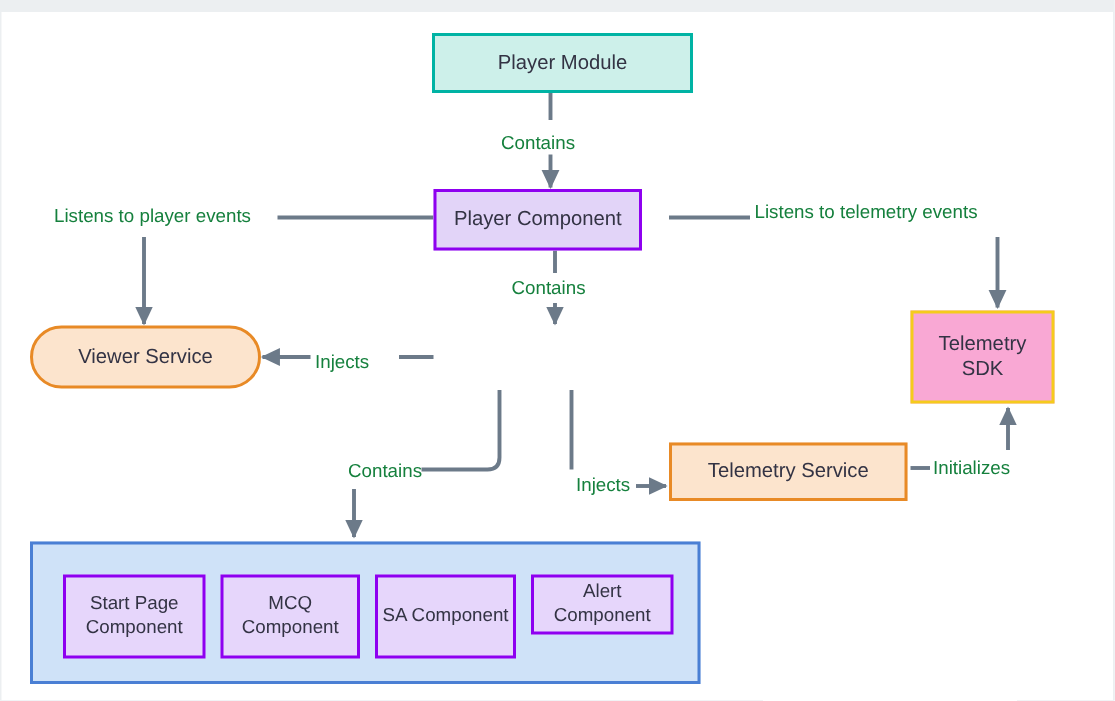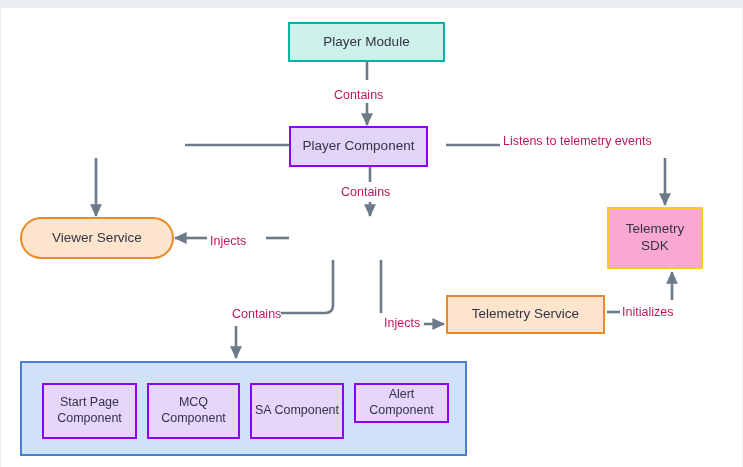--- a/index.html
+++ b/index.html
@@ -55,21 +55,21 @@
   .node.yellow    { background: #f9a8d4; border-color: #f5cb1c; }
   .node.sub       { background: #e6d6fb; border-color: #8e00f0; font-size: 12.5px; }
   .group-box {
     position: absolute;
     box-sizing: border-box;
     background: #cfe2f8;
     border: 2px solid #4a7fd4;
   }
   .edge-label {
     position: absolute;
-    color: #be185d;
+    color: #15803d;
     font-size: 12.5px;
     white-space: nowrap;
     line-height: 1;
   }
 </style>
 </head>
 <body>
 
 <div id="stage">
   <div id="canvas"></div>
@@ -109,40 +109,41 @@
       <path d="M 672 300 L 672 272" marker-end="url(#arrow)"></path>
     </g>
   </svg>
 
   <div class="edge-label" style="left:334px; top:89px;">Contains</div>
 
   <div class="edge-label" style="left:341px; top:186px;">Contains</div>
 
   <div class="edge-label" style="left:232px; top:308px;">Contains</div>
 
+  <div class="edge-label" style="left:36px; top:138px;">Listens to player events</div>
 
   <div class="edge-label" style="left:503px; top:135px;">Listens to telemetry events</div>
 
   <div class="edge-label" style="left:210px; top:235px;">Injects</div>
 
   <div class="edge-label" style="left:384px; top:317px;">Injects</div>
 
   <div class="edge-label" style="left:622px; top:306px;">Initializes</div>
 
   <div class="group-box" style="left:20px; top:361px; width:447px; height:95px;">
     <div class="node sub" style="left:20px; top:20px; width:95px; height:56px; position:absolute;">Start Page
 Component</div>
     <div class="node sub" style="left:125px; top:20px; width:93px; height:56px; position:absolute;">MCQ
 Component</div>
     <div class="node sub" style="left:228px; top:20px; width:94px; height:56px; position:absolute;">SA Component</div>
     <div class="node sub" style="left:332px; top:20px; width:95px; height:40px; position:absolute;">Alert
 Component</div>
   </div>
 
-  <div class="node teal" style="left:288px; top:22px; width:157px; height:40px;">Player Module</div>
+  <div class="node teal" style="left:288px; top:22px; width:174px; height:40px;">Player Module</div>
 
   <div class="node purple" style="left:289px; top:126px; width:139px; height:41px;">Player Component</div>
 
 
   <div class="node orange" style="left:20px; top:217px; width:154px; height:42px;border-radius:21px;">Viewer Service</div>
 
   <div class="node yellow" style="left:607px; top:207px; width:96px; height:62px;">Telemetry
 SDK</div>
 
   <div class="node orange" style="left:446px; top:295px; width:159px; height:39px;">Telemetry Service</div>

